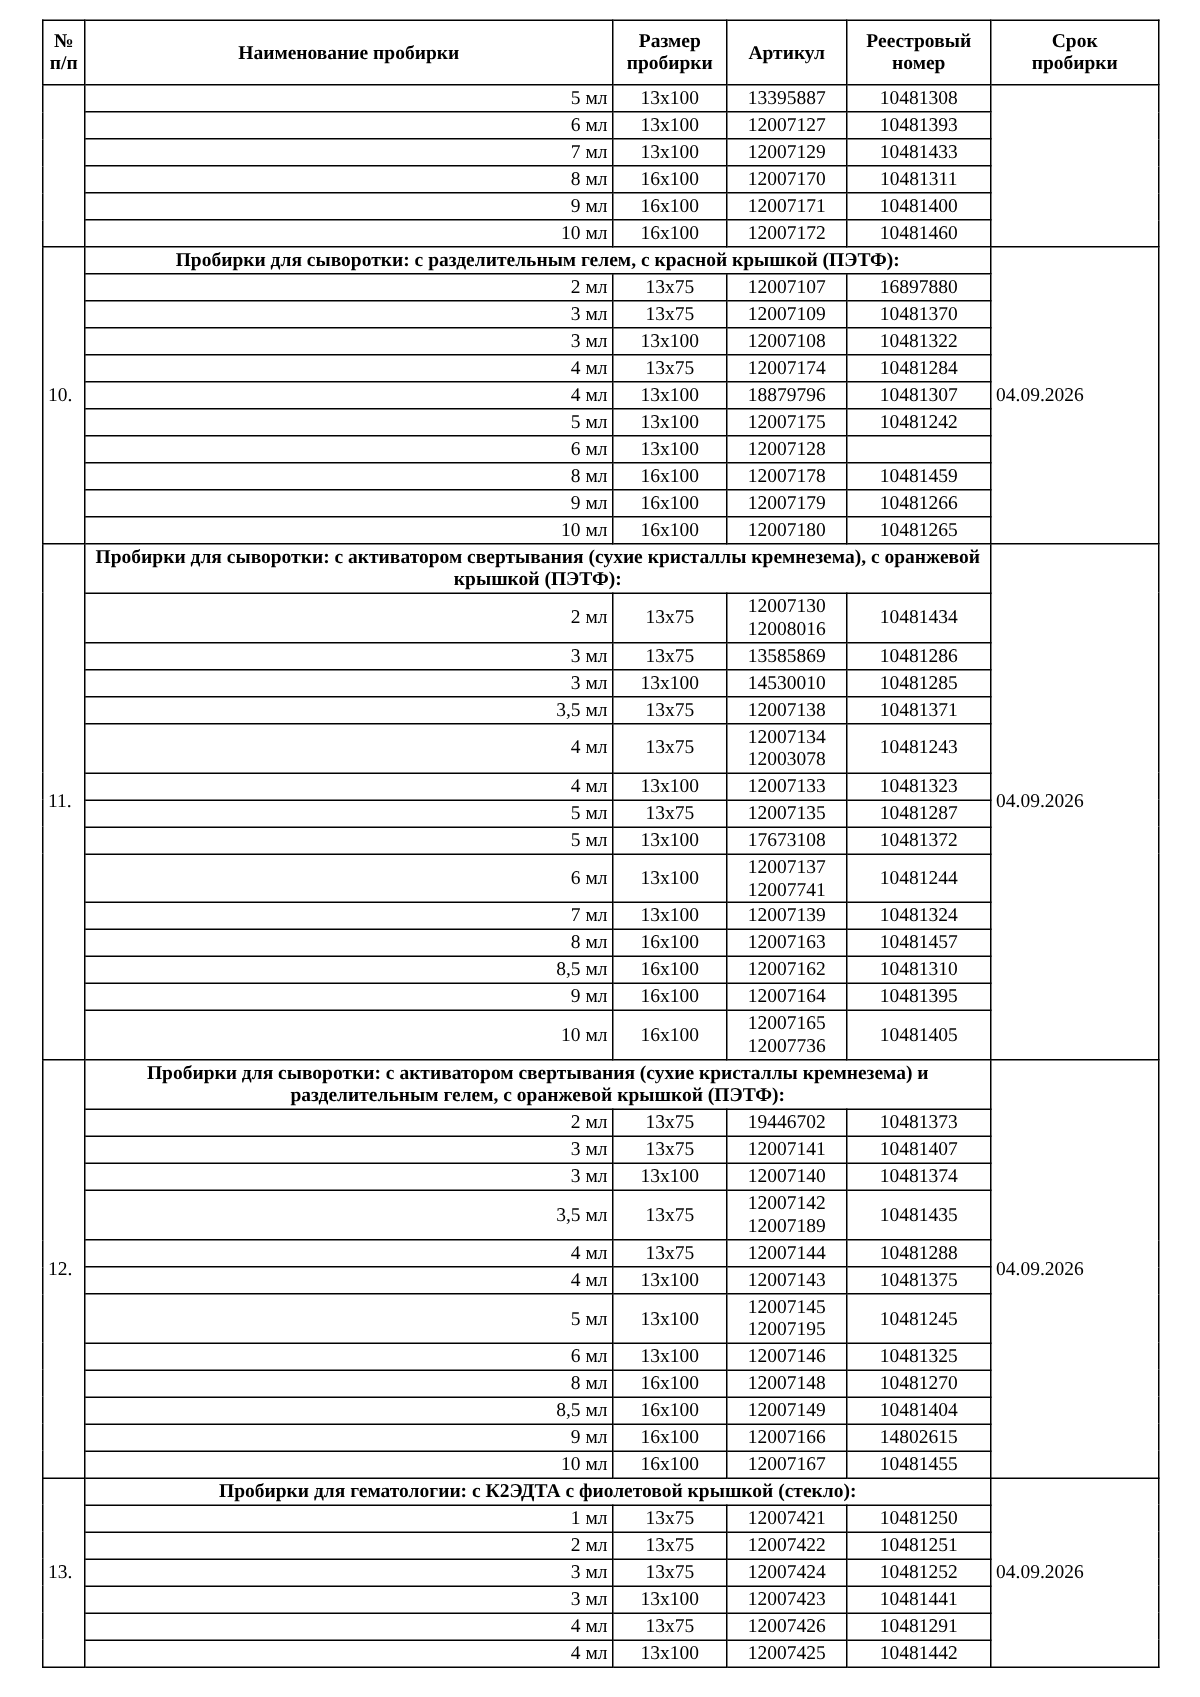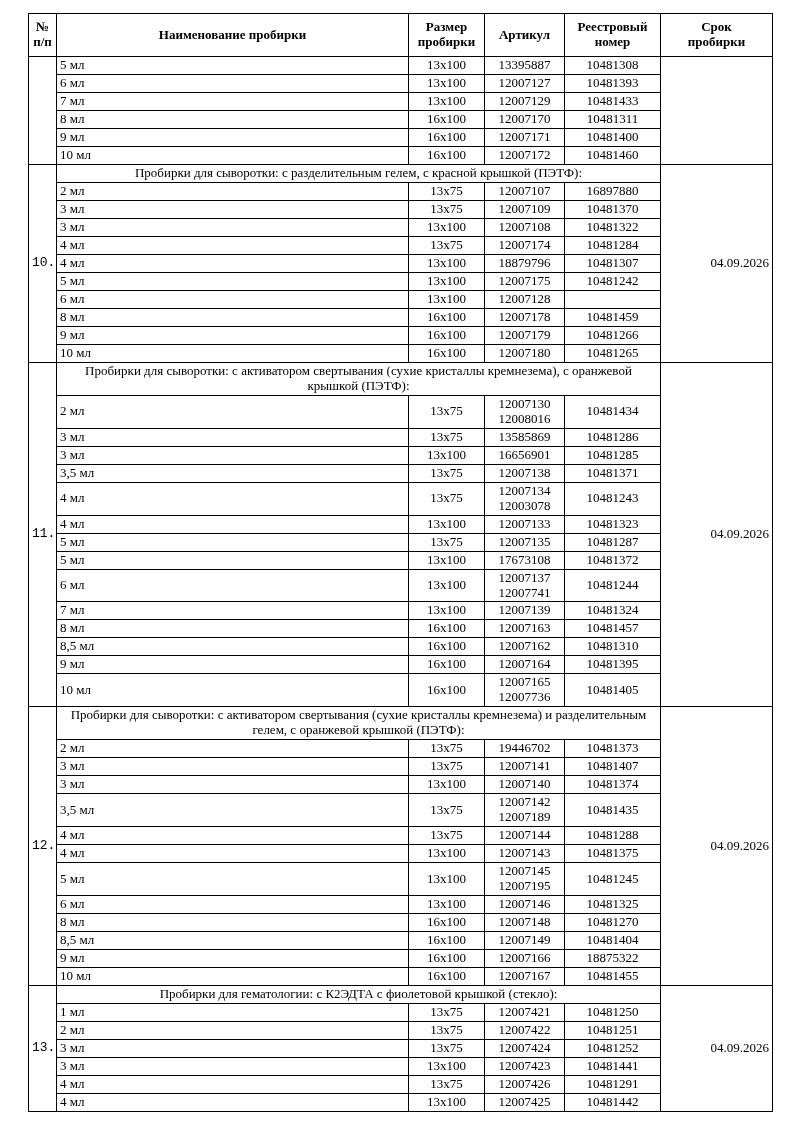--- a/index.html
+++ b/index.html
@@ -34,39 +34,38 @@
   table.tube-table th {
     font-weight: bold;
     text-align: center;
     white-space: pre-line;
     height: 40px;
   }
   td.num {
     text-align: left;
     vertical-align: top;
     padding-top: 2px;
-    font-family: Liberation Mono, monospace;
   }
   td.name {
-    text-align: left;
+    text-align: right;
     padding-left: 6px;
     height: 15px;
   }
   td.size, td.article, td.reg {
     text-align: center;
   }
   td.article {
     white-space: pre-line;
   }
   td.title {
     text-align: center;
-    font-weight: normal;
+    font-weight: bold;
   }
   td.validity {
-    text-align: right;
+    text-align: left;
     vertical-align: middle;
   }
 </style>
 </head>
 <body>
 
 <div class="page">
   <table class="tube-table">
     <colgroup>
       <col style="width:28px">
@@ -208,21 +207,21 @@
         </tr>
         <tr>
           <td class="name">3 мл</td>
           <td class="size">13x75</td>
           <td class="article">13585869</td>
           <td class="reg">10481286</td>
         </tr>
         <tr>
           <td class="name">3 мл</td>
           <td class="size">13x100</td>
-          <td class="article">16656901</td>
+          <td class="article">14530010</td>
           <td class="reg">10481285</td>
         </tr>
         <tr>
           <td class="name">3,5 мл</td>
           <td class="size">13x75</td>
           <td class="article">12007138</td>
           <td class="reg">10481371</td>
         </tr>
         <tr>
           <td class="name">4 мл</td>
@@ -351,21 +350,21 @@
         <tr>
           <td class="name">8,5 мл</td>
           <td class="size">16x100</td>
           <td class="article">12007149</td>
           <td class="reg">10481404</td>
         </tr>
         <tr>
           <td class="name">9 мл</td>
           <td class="size">16x100</td>
           <td class="article">12007166</td>
-          <td class="reg">18875322</td>
+          <td class="reg">14802615</td>
         </tr>
         <tr>
           <td class="name">10 мл</td>
           <td class="size">16x100</td>
           <td class="article">12007167</td>
           <td class="reg">10481455</td>
         </tr>
         <tr>
           <td class="num" rowspan="7">13.</td>
           <td class="title" colspan="4">Пробирки для гематологии: с К2ЭДТА с фиолетовой крышкой (стекло):</td>

